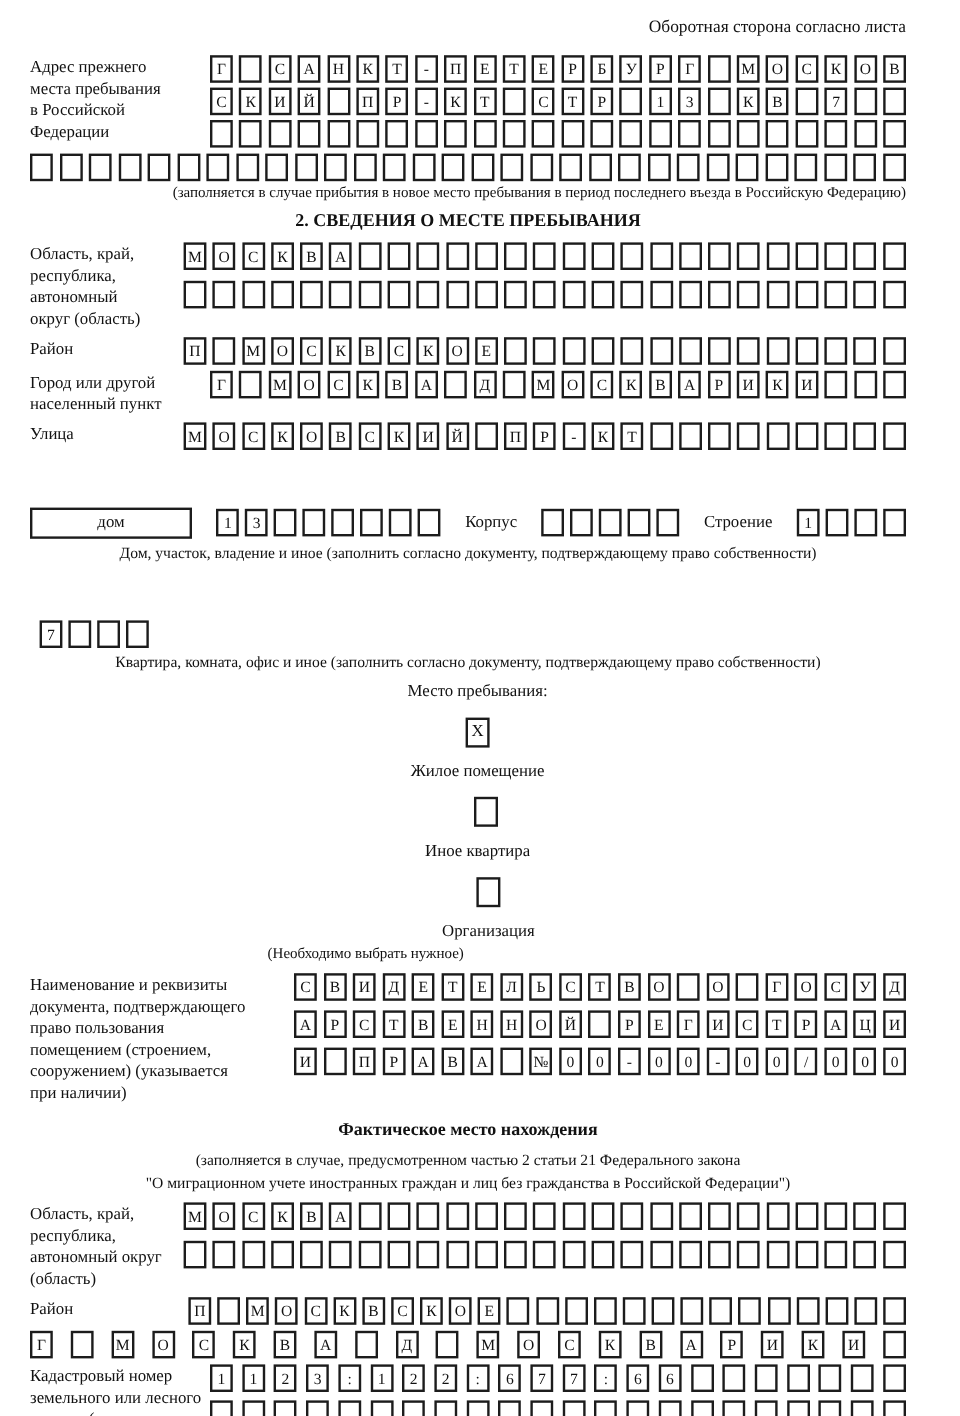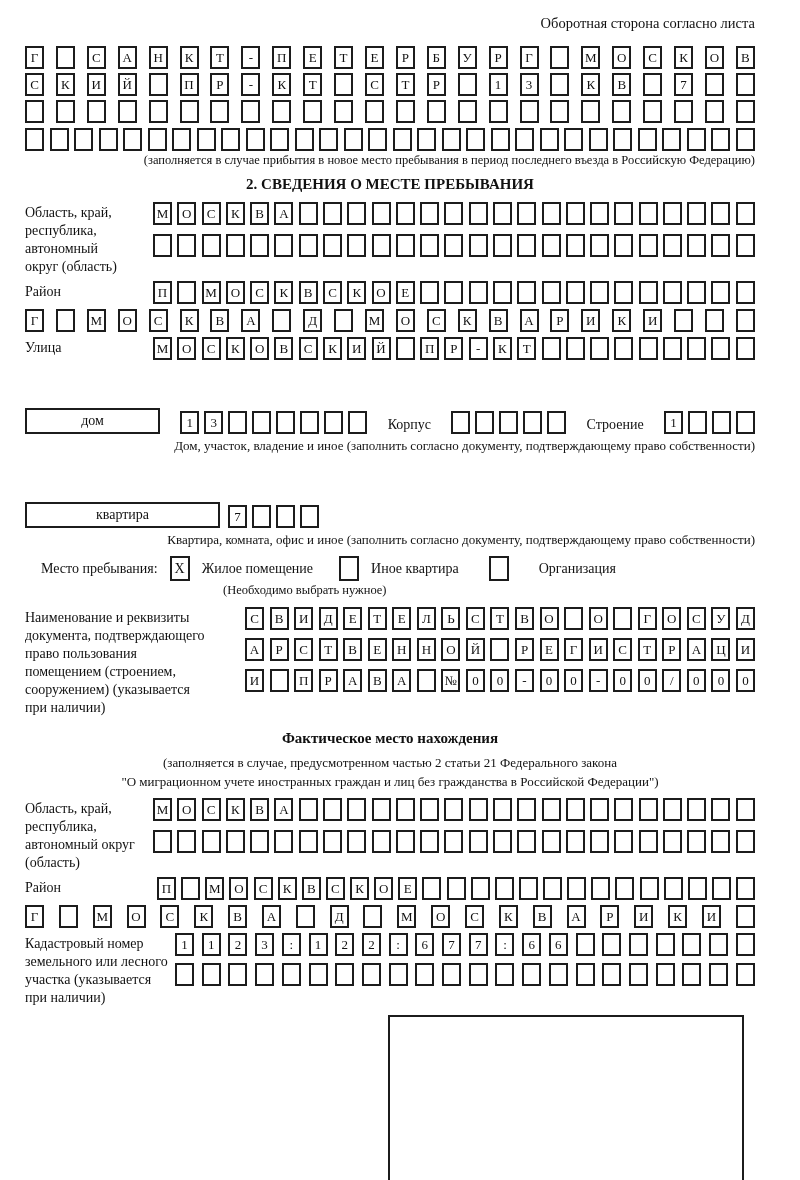--- a/index.html
+++ b/index.html
@@ -15,46 +15,50 @@
   .rows{flex:1 1 auto;display:flex;flex-direction:column;gap:4px;min-width:0;}
   .rows.wide-gap{gap:9px;}
   .cellrow{display:flex;justify-content:space-between;}
   .cell{
     width:19px;height:23px;border:2px solid #1c1c1c;box-sizing:border-box;
     display:flex;align-items:center;justify-content:center;
     font-size:13px;line-height:1;flex:0 0 auto;background:#fff;
   }
   .fullrow{margin:2px 0 2px 0;}
   .caption{font-size:12.5px;text-align:right;margin:2px 0 6px 0;}
-  .caption-left{font-size:13px;text-align:right;margin:2px 0 6px 0;}
+  .caption-left{font-size:13px;text-align:center;margin:2px 0 6px 0;}
   .sec-title{font-weight:bold;font-size:15px;text-align:center;margin:6px 0 8px 0;}
   .widebox{
     border:2px solid #1c1c1c;height:26px;box-sizing:border-box;
     display:flex;align-items:center;justify-content:center;font-size:14px;flex:0 0 auto;background:#fff;
   }
-  .inlinerow{display:flex;align-items:flex-end;margin-bottom:4px;margin-top:48px;}
+  .inlinerow{display:flex;align-items:center;margin-bottom:4px;margin-top:48px;}
   .grp{display:flex;gap:5px;align-items:center;}
   .ilabel{font-size:14px;white-space:nowrap;}
   .cb{
     width:20px;height:25px;border:2px solid #1c1c1c;box-sizing:border-box;
     display:flex;align-items:center;justify-content:center;font-size:14px;flex:0 0 auto;background:#fff;
   }
-  .mesto-row{display:flex;align-items:center;gap:12px;margin:8px 0 2px 16px;}
+  .mesto-row{display:flex;align-items:center;gap:12px;margin:8px 0 2px 16px;flex-direction:column;}
   .mesto-note{font-size:12.5px;margin:0 0 8px 198px;}
   .fact-note{font-size:13px;text-align:center;margin:0 0 2px 0;}
   .stampwrap{display:flex;flex-direction:column;align-items:center;width:378px;margin-left:auto;margin-top:8px;}
   .stampbox{width:356px;height:178px;border:2px solid #1c1c1c;box-sizing:border-box;background:#fff;}
   .stampcap{font-size:13.5px;text-align:center;margin-top:5px;line-height:1.3;}
 </style>
 </head>
 <body>
 
 <div class="hdr">Оборотная сторона согласно листа</div>
 
 <div class="field">
+  <div class="flabel" style="width:150px">Адрес прежнего
+места пребывания
+в Российской
+Федерации</div>
   <div class="rows">
     <div class="cellrow">
         <div class="cell">Г</div>
         <div class="cell"></div>
         <div class="cell">С</div>
         <div class="cell">А</div>
         <div class="cell">Н</div>
         <div class="cell">К</div>
         <div class="cell">Т</div>
         <div class="cell">-</div>
@@ -255,20 +259,22 @@
         <div class="cell"></div>
         <div class="cell"></div>
         <div class="cell"></div>
         <div class="cell"></div>
         <div class="cell"></div>
       </div>
     </div>
 </div>
 
 <div class="field">
+  <div class="flabel" style="width:150px">Город или другой
+населенный пункт</div>
   <div class="rows">
       <div class="cellrow">
         <div class="cell">Г</div>
         <div class="cell"></div>
         <div class="cell">М</div>
         <div class="cell">О</div>
         <div class="cell">С</div>
         <div class="cell">К</div>
         <div class="cell">В</div>
         <div class="cell">А</div>
@@ -349,21 +355,20 @@
   <div class="grp">
       <div class="cell">1</div>
       <div class="cell"></div>
       <div class="cell"></div>
       <div class="cell"></div>
     </div>
 </div>
 <div class="caption-left">Дом, участок, владение и иное (заполнить согласно документу, подтверждающему право собственности)</div>
 
 <div class="inlinerow">
-  <div class="widebox" style="width:195px">квартира</div>
   <div class="grp" style="margin-left:8px">
       <div class="cell">7</div>
       <div class="cell"></div>
       <div class="cell"></div>
       <div class="cell"></div>
     </div>
 </div>
 <div class="caption-left">Квартира, комната, офис и иное (заполнить согласно документу, подтверждающему право собственности)</div>
 
 <div class="mesto-row">

